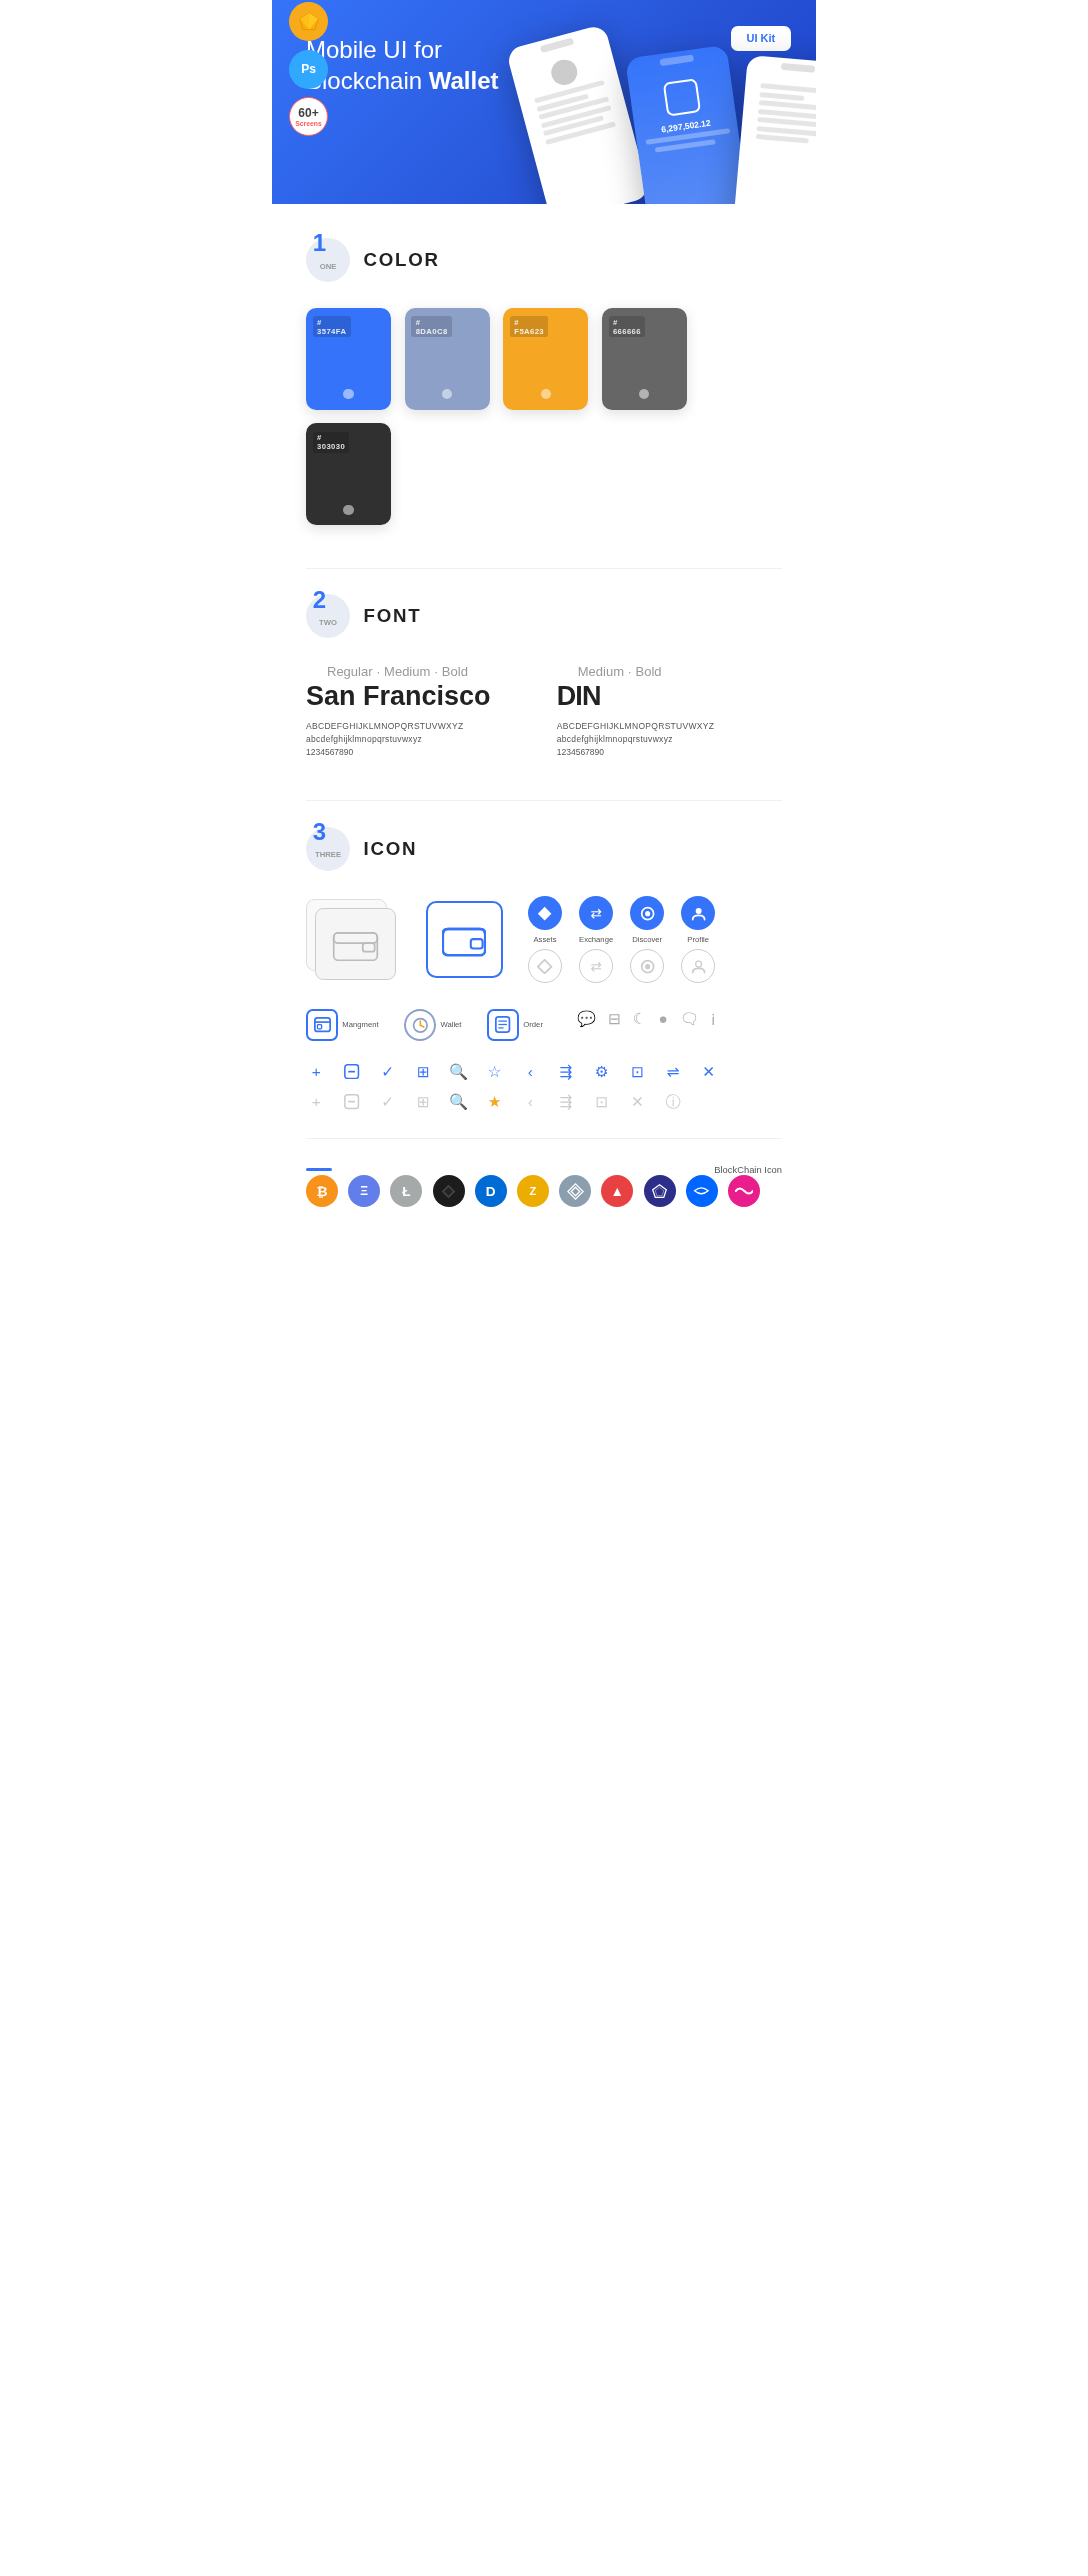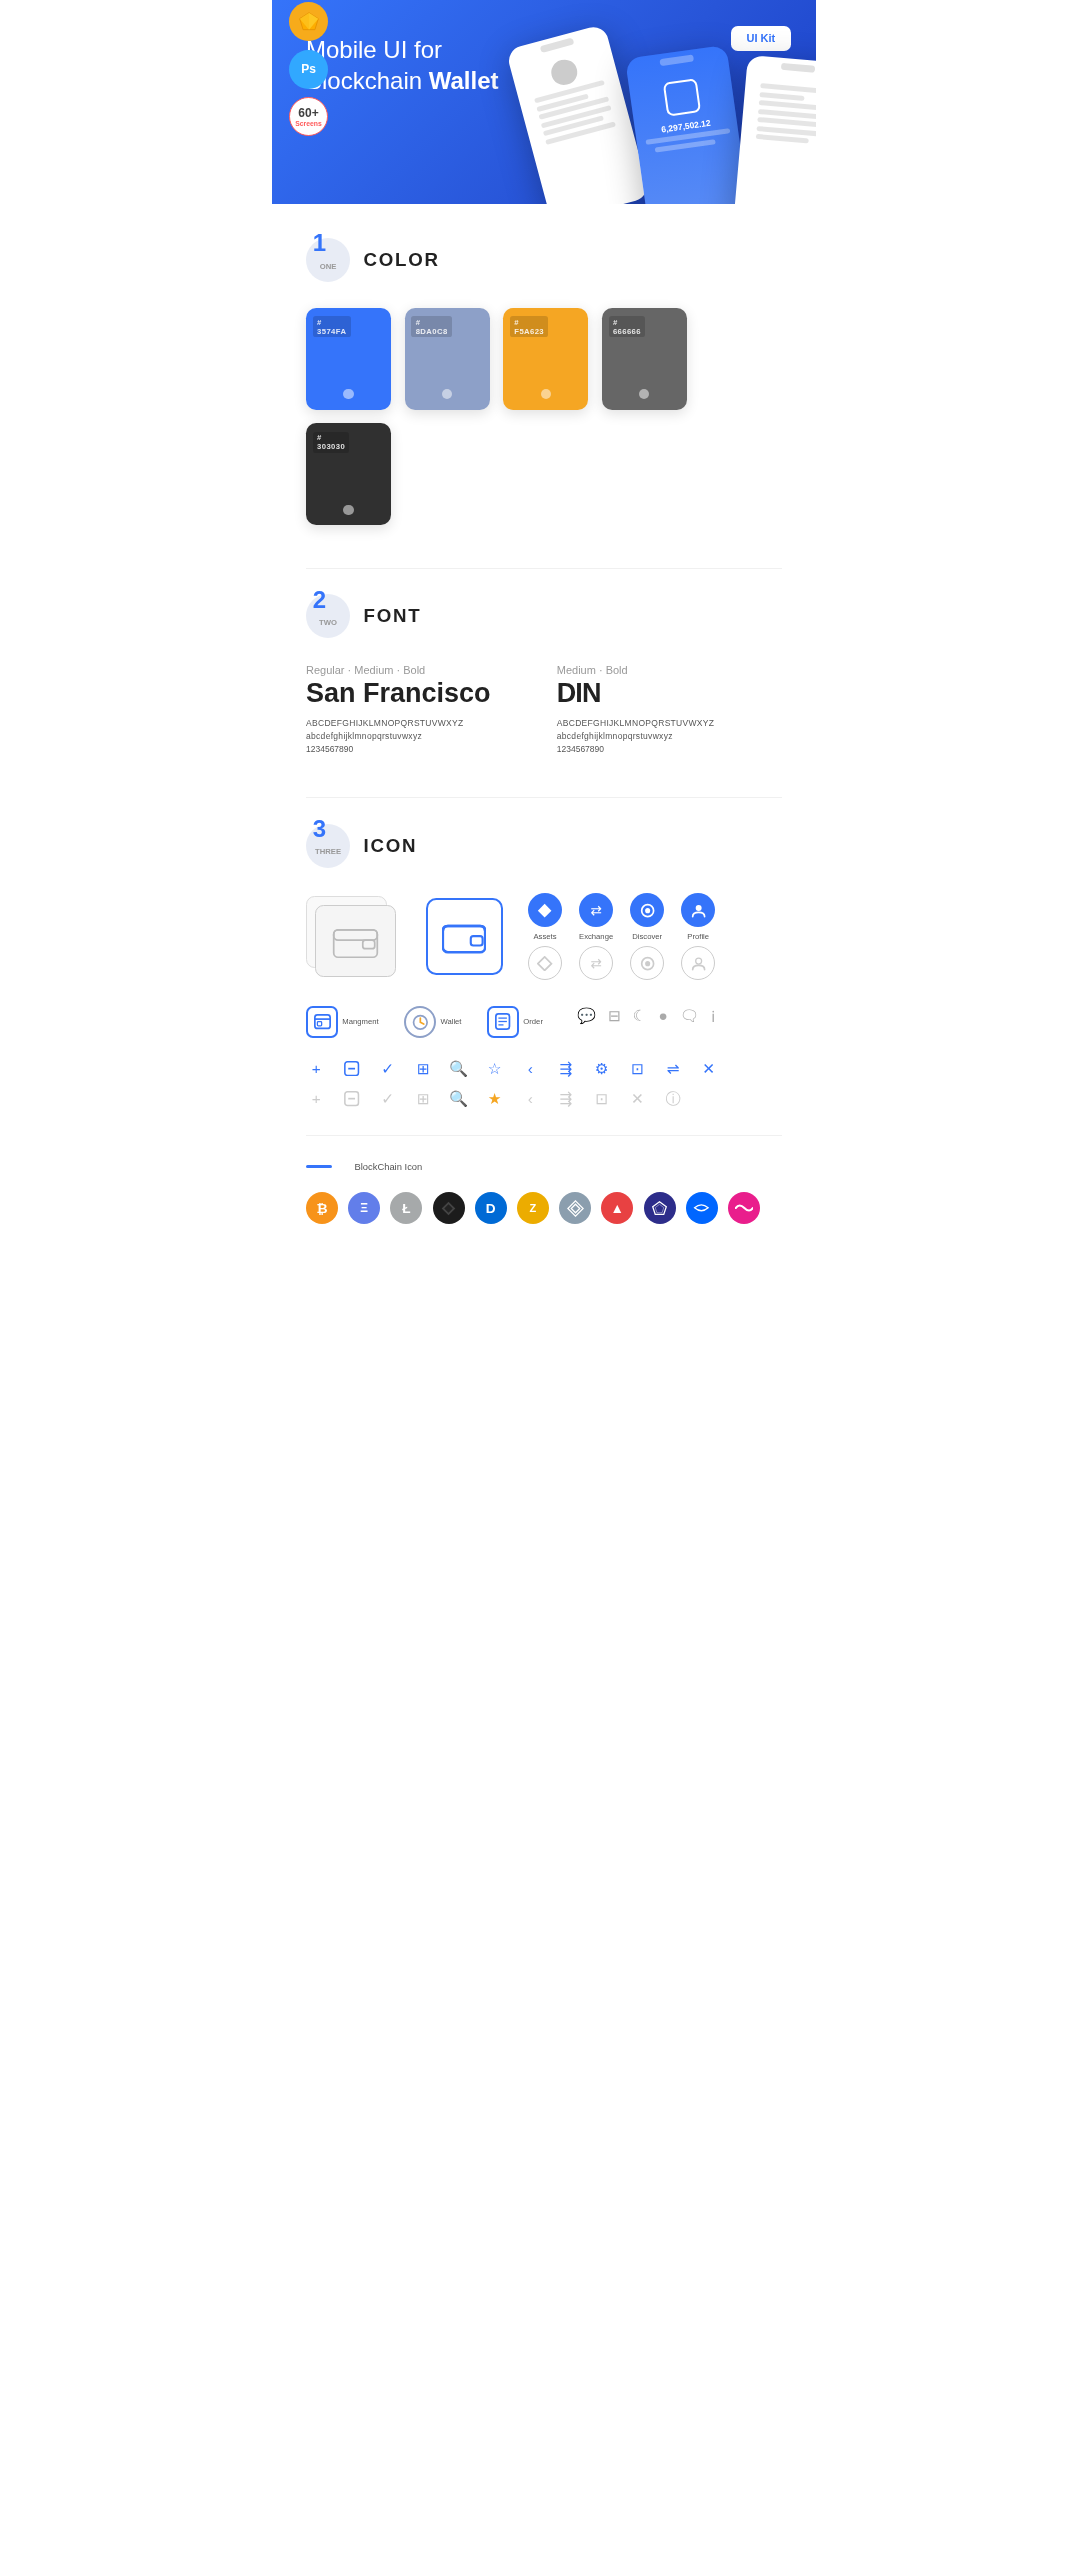--- a/index.html
+++ b/index.html
@@ -189,21 +189,21 @@
     }
 
     
     .font-section { margin-bottom: 43px; }
     .font-grid {
       display: grid;
       grid-template-columns: 1fr 1fr;
       gap: 25.5px;
     }
     .font-item {}
-    .font-style-label { font-size: 11px; color: #999; margin-bottom: 3.4px; }
+    .font-style-label { font-size: 13px; color: #999; margin-bottom: 3.4px; margin-left: 21px; }
     .font-name { font-size: 27px; font-weight: 800; color: #222; margin-bottom: 8.5px; line-height: 1.1; }
     .font-name.din { font-family: 'Arial Narrow', Arial, sans-serif; letter-spacing: -0.9px; }
     .font-chars { font-size: 8.5px; color: #555; margin-bottom: 3.4px; letter-spacing: 0.3px; }
     .font-nums { font-size: 8.5px; color: #555; }
 
     
     .icon-section { margin-bottom: 43px; }
     .icon-grid-main {
       display: flex;
       align-items: center;
@@ -270,22 +270,23 @@
       height: 20.4px;
     }
     .tool-icon.blue { color: #3574FA; }
     .tool-icon.gray { color: #ccc; }
 
     
     .blockchain-section { margin-bottom: 25.5px; }
     .blockchain-label-row {
       display: flex;
       align-items: center;
-      gap: 23px;
-      margin-bottom: 20px;
+      gap: 0;
+      margin-bottom: 0;
+      justify-content: space-between;
     }
     .blockchain-line {
       width: 25.5px;
       height: 2.6px;
       background: #3574FA;
       border-radius: 1.7px;
     }
     .blockchain-label {
       font-size: 9.4px;
       color: #555;

